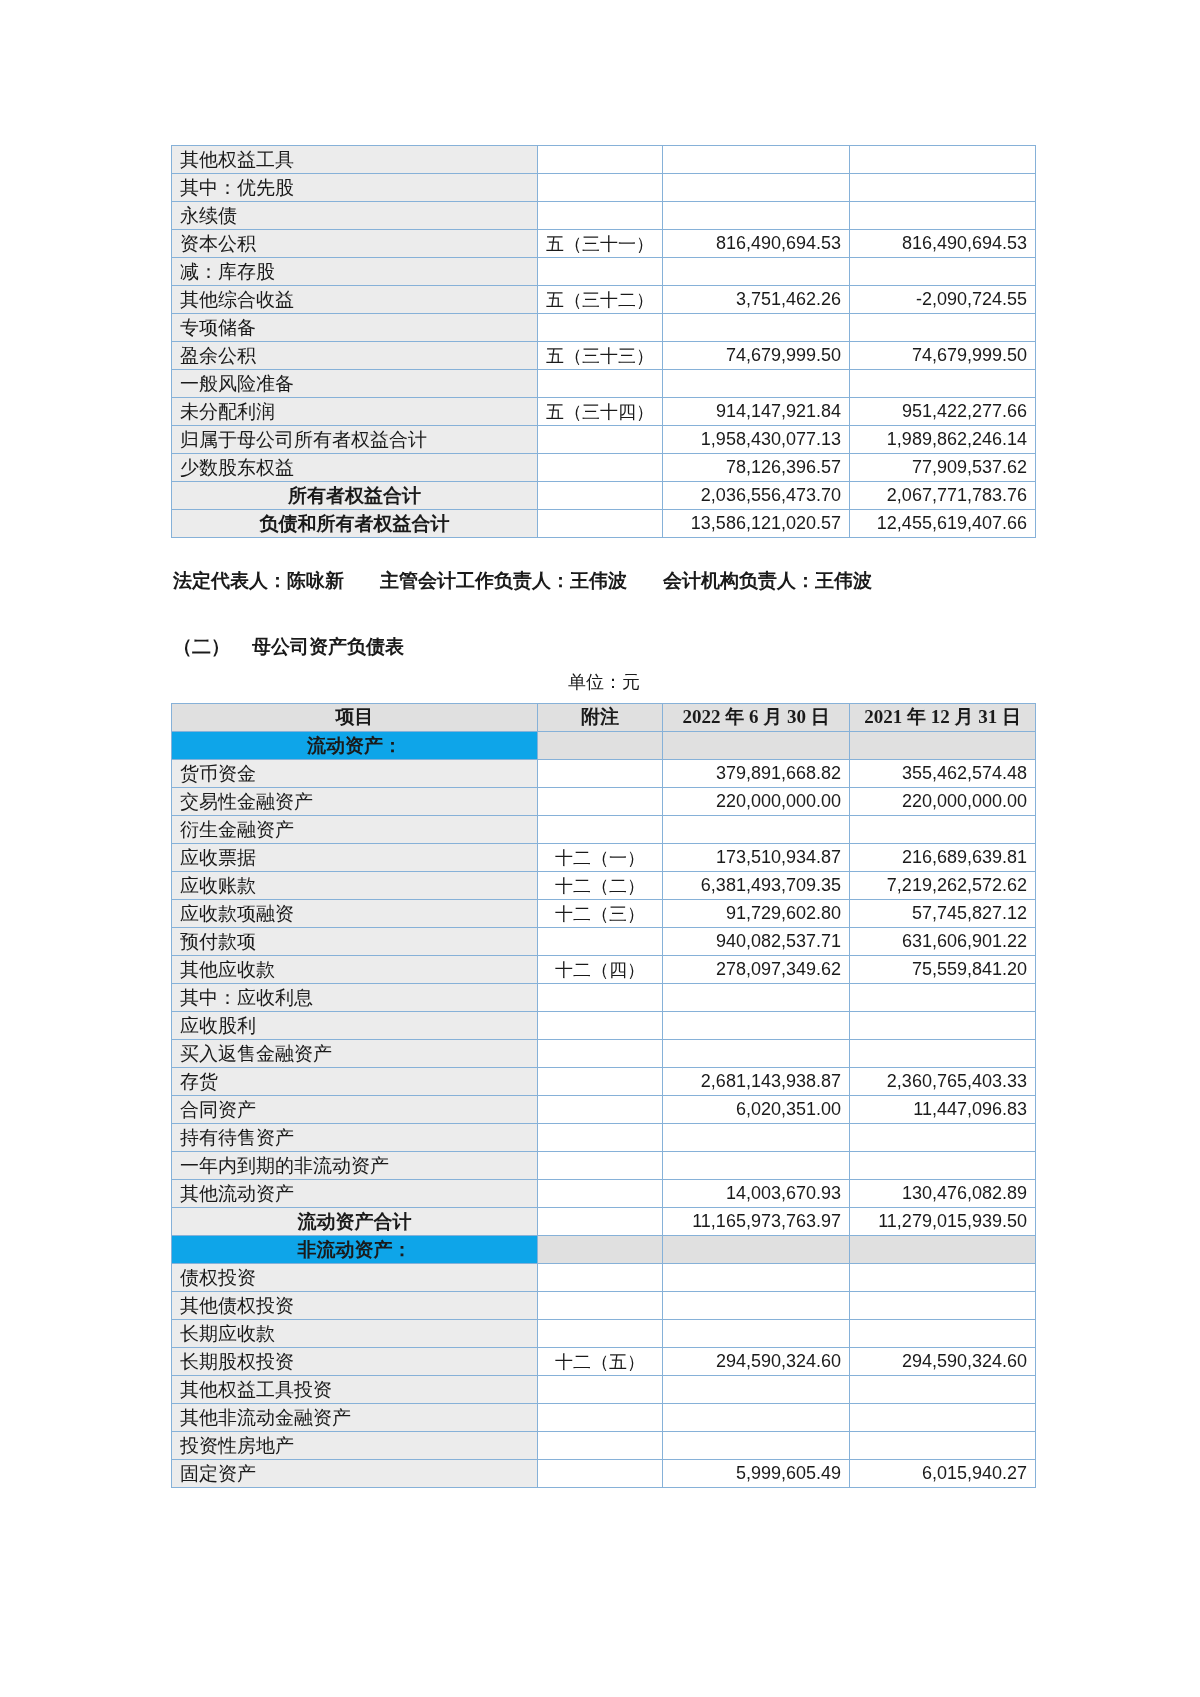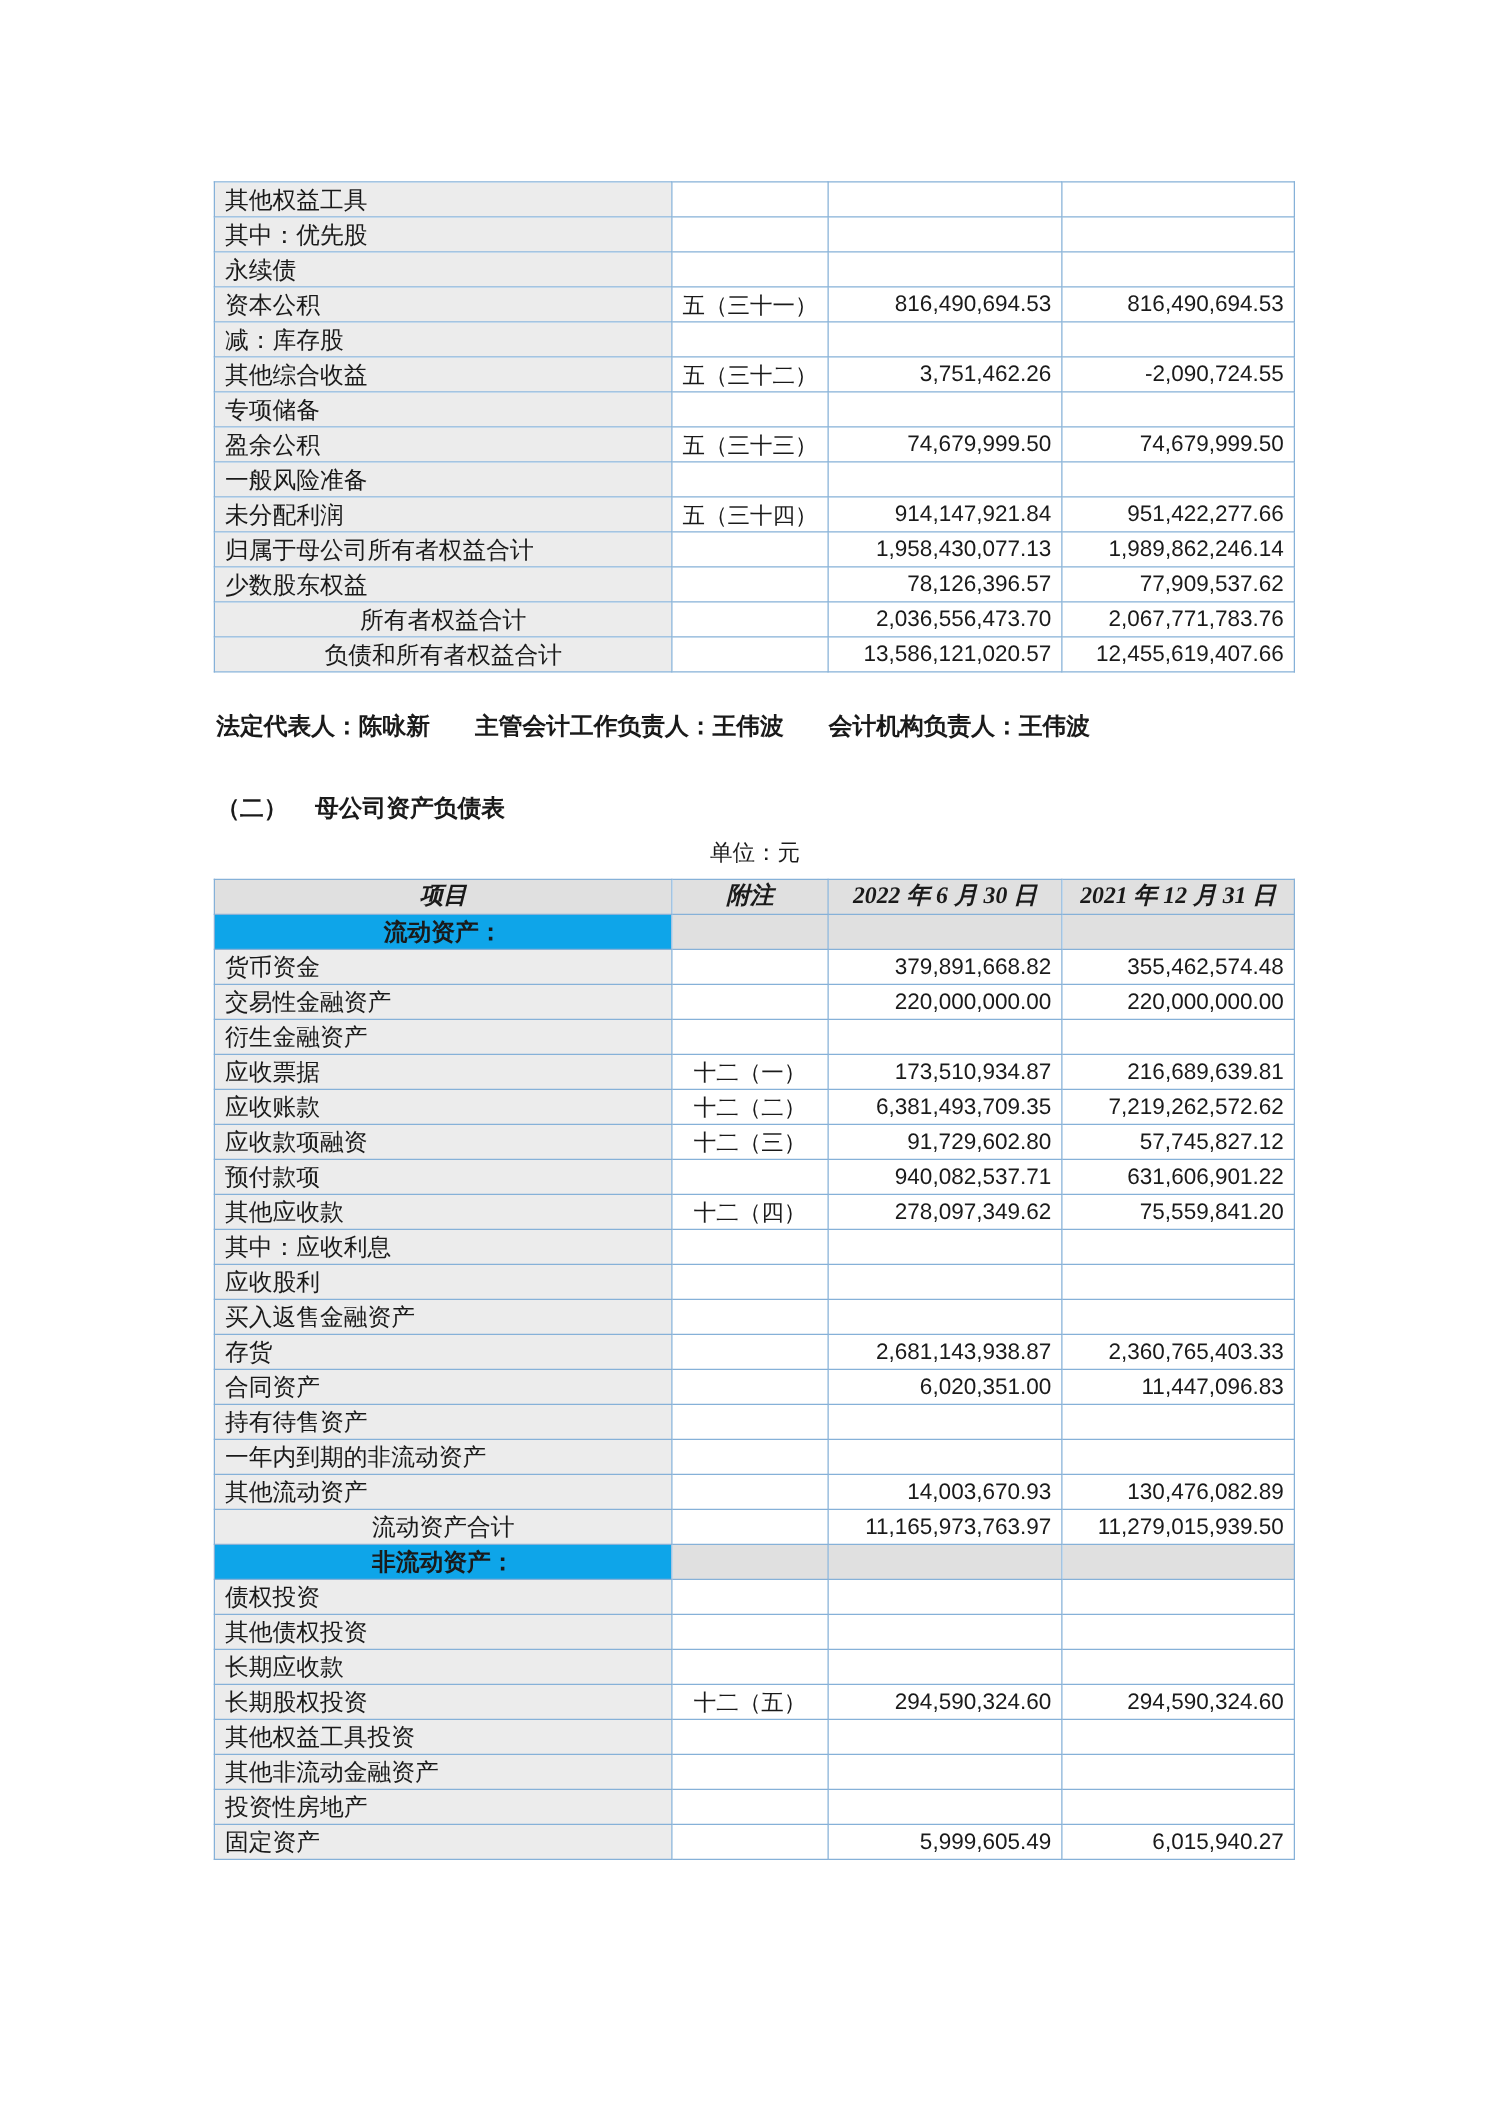--- a/index.html
+++ b/index.html
@@ -12,27 +12,27 @@
        height:28px;padding:0 8px;overflow:hidden;white-space:nowrap;}
   #equity-table{top:145px;}
   #parent-table{top:703px;}
 
   
   td.c-item{background:#ECECEC;font-size:19px;text-align:left;}
   td.c-note{background:#ffffff;text-align:center;font-size:18px;}
   td.c-num{background:#ffffff;text-align:right;
            font-family:"Liberation Sans","DejaVu Sans",sans-serif;font-size:18px;}
   tr.r-indent td.c-item{}
-  tr.r-total td.c-item{text-align:center;font-weight:normal;}
+  tr.r-total td.c-item{text-align:center;font-weight:bold;}
   tr.r-total td.c-num{font-weight:normal;}
   tr.r-section td{background:#E0E0E0;}
   tr.r-section td.c-item{font-weight:bold;background:#0ea5e9;text-align:center;}
 
   th.h-cell{background:#E0E0E0;font-size:19px;font-weight:bold;text-align:center;
-            vertical-align:middle;white-space:normal;line-height:1.3;height:58px;font-style:italic;}
+            vertical-align:middle;white-space:normal;line-height:1.3;height:58px;}
 
   .sig-row{position:absolute;top:568px;left:173px;width:760px;display:flex;gap:36px;
            font-size:19px;font-weight:bold;white-space:nowrap;}
   .section-heading{position:absolute;top:634px;left:173px;font-size:19px;font-weight:bold;
            display:flex;gap:22px;white-space:nowrap;}
   .unit-label{position:absolute;top:670px;left:171px;width:866px;text-align:center;font-size:18px;}
 </style>
 </head>
 <body>
 

